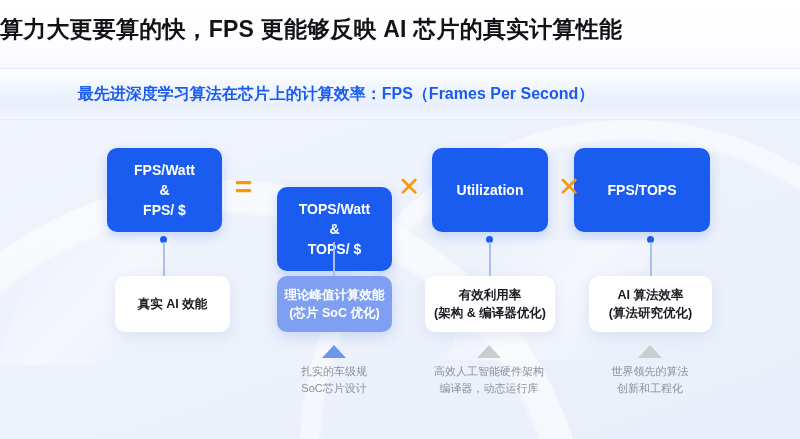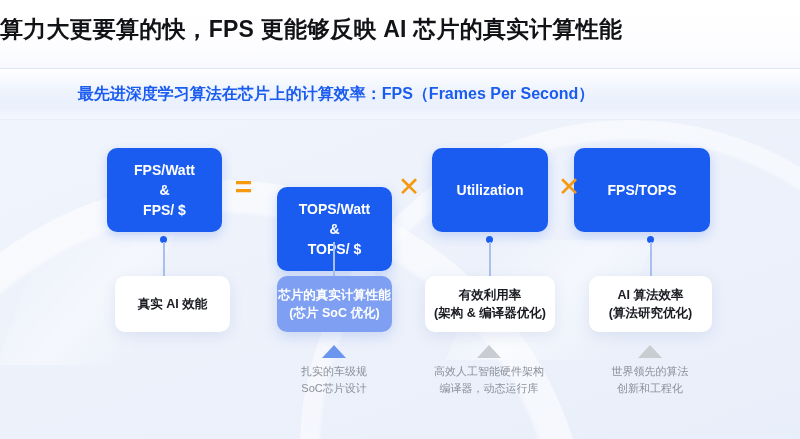--- a/index.html
+++ b/index.html
@@ -282,21 +282,21 @@
   </div>
 
   <div class="card" style="left:107px; width:115px;margin-left:8px;">
     <div>
       <div class="cl">真实 AI 效能</div>
     </div>
   </div>
 
   <div class="card tinted" style="left:277px; width:115px;">
     <div>
-      <div class="cl">芯片的真实计算性能</div>
+      <div class="cl">理论峰值计算效能</div>
       <div class="cl">(芯片 SoC 优化)</div>
     </div>
   </div>
 
   <div class="card" style="left:425px; width:130px;">
     <div>
       <div class="cl">有效利用率</div>
       <div class="cl">(架构 &amp; 编译器优化)</div>
     </div>
   </div>

